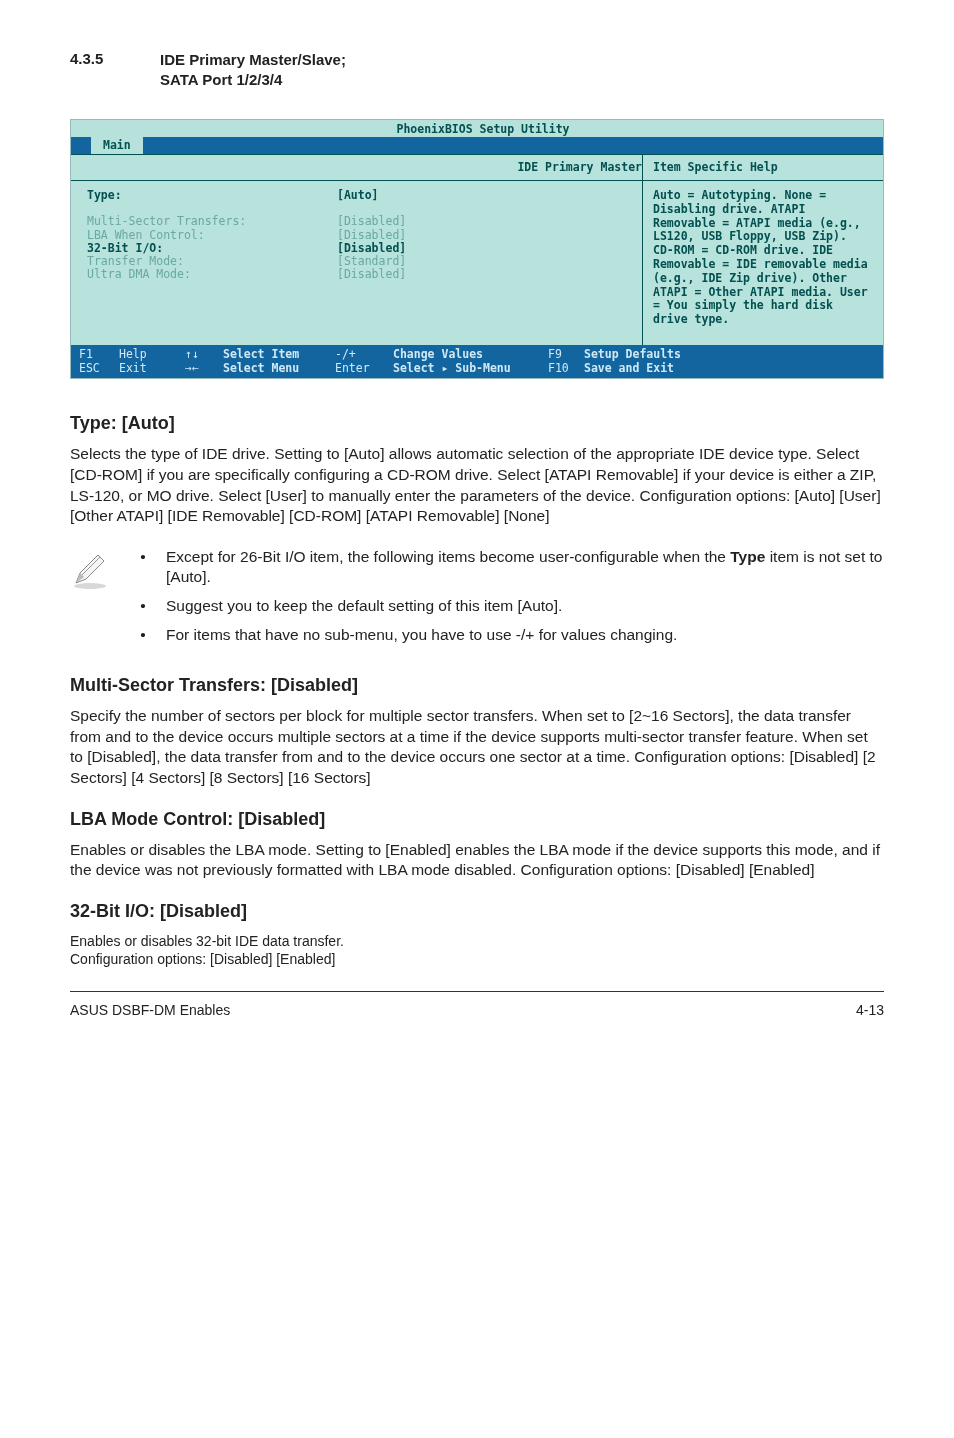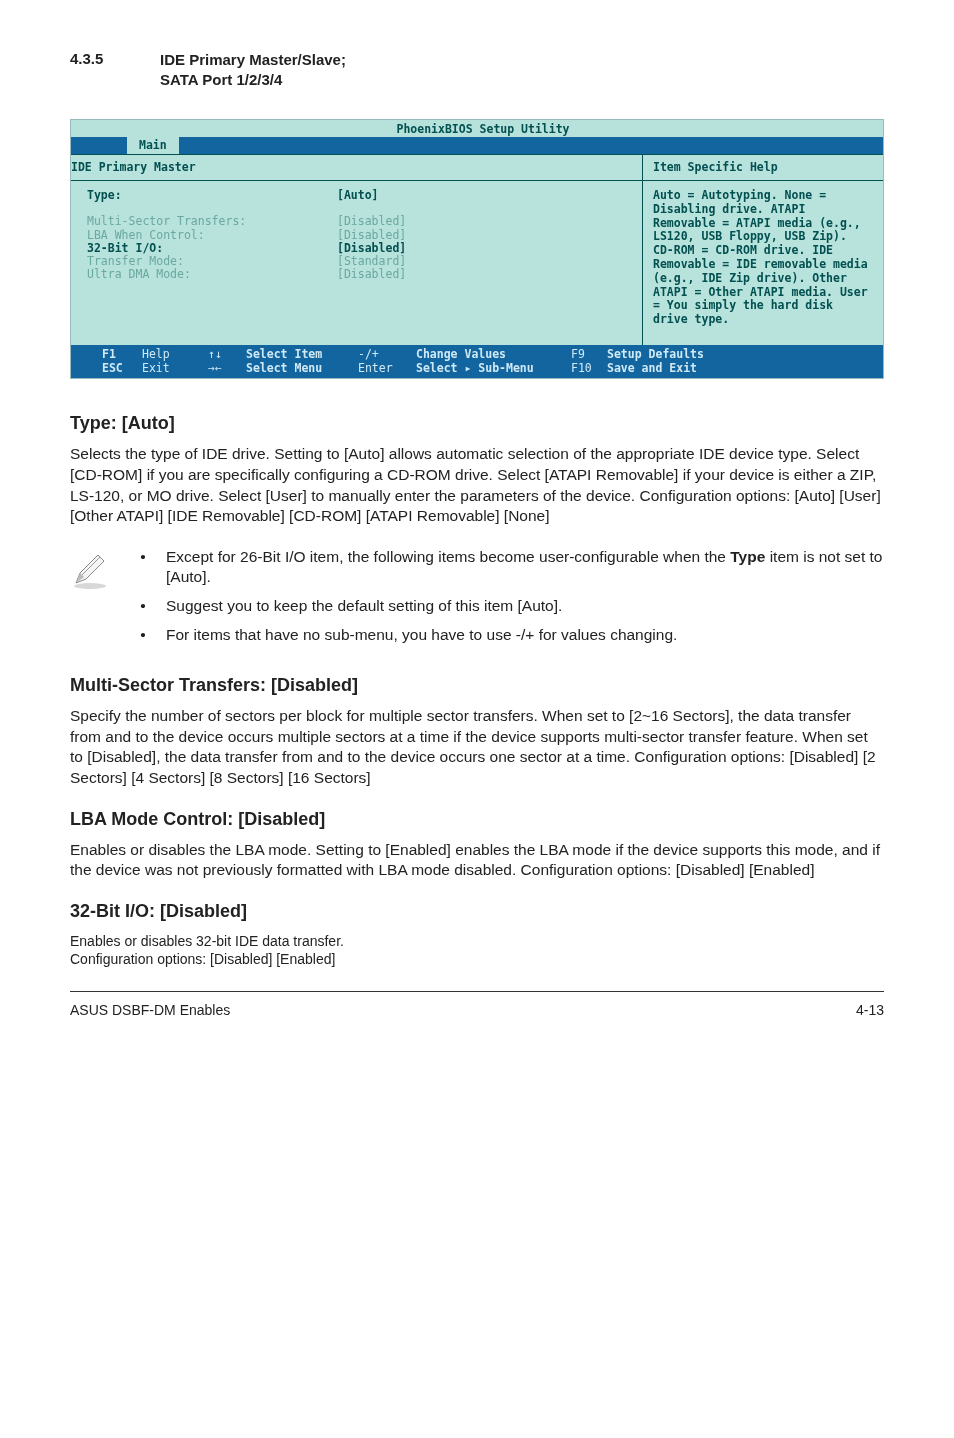--- a/index.html
+++ b/index.html
@@ -34,38 +34,37 @@
     font-weight: bold;
     padding: 3px 0 1px 12px;
     background: #b7e2dc;
   }
   .bios-tabbar {
     background: #1365a0;
     color: #cfeaf6;
     display: flex;
     align-items: stretch;
     height: 17px;
-    gap: 36px;
   }
   .bios-tab-spacer { width: 20px; }
   .bios-tab-active {
     background: #b6e2db;
     color: #025252;
     padding: 2px 12px;
     font-weight: bold;
   }
   .bios-panels { display: flex; border-top: 1px solid #025050; }
   .bios-main {
     flex: 1;
     border-right: 1px solid #025050;
     display: flex;
     flex-direction: column;
   }
   .bios-main-title {
-    text-align: left;
+    text-align: right;
     font-weight: bold;
     padding: 6px 0;
     border-bottom: 1px solid #025050;
   }
   .bios-main-body {
     padding: 8px 16px 18px 16px;
     display: flex;
   }
   .bios-col-labels { width: 250px; }
   .bios-col-values { flex: 1; }
@@ -89,21 +88,21 @@
   .bios-footer {
     background: #1365a0;
     color: #cfeaf6;
     display: flex;
     align-items: center;
     padding: 3px 8px;
     font-family: "Lucida Console", Consolas, monospace;
     font-size: 11.5px;
     gap: 0;
   }
-  .bios-footer .fkey { font-weight: bold; width: 40px; margin-left: 23px; }
+  .bios-footer .fkey { font-weight: normal; width: 40px; }
   .bios-footer .faction { width: 66px; }
   .bios-footer .farrow { width: 38px; }
   .bios-footer .fmiditem { width: 112px; font-weight: bold; }
   .bios-footer .fmidkey { width: 58px; font-weight: normal; }
   .bios-footer .fmidact { width: 155px; font-weight: bold; }
   .bios-footer .frkey { width: 36px; font-weight: normal; }
   .bios-footer .fract { font-weight: bold; }
   .bios-footer-rows { display: flex; flex-direction: column; width: 100%; gap: 1px;}
   .bios-footer-row { display: flex; align-items: center; }
 

